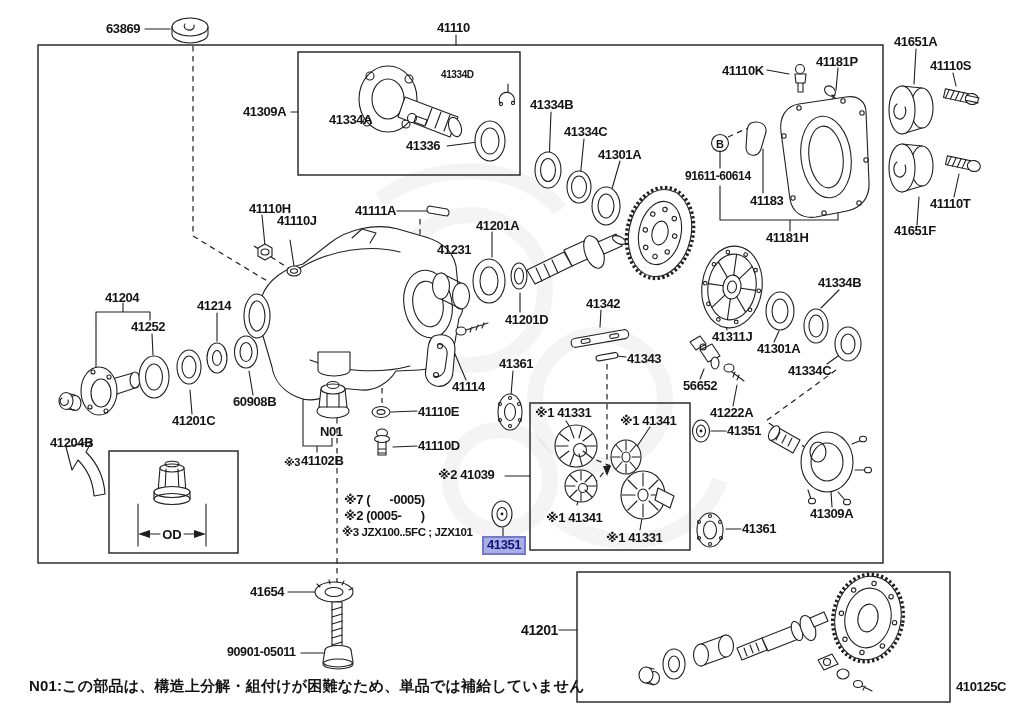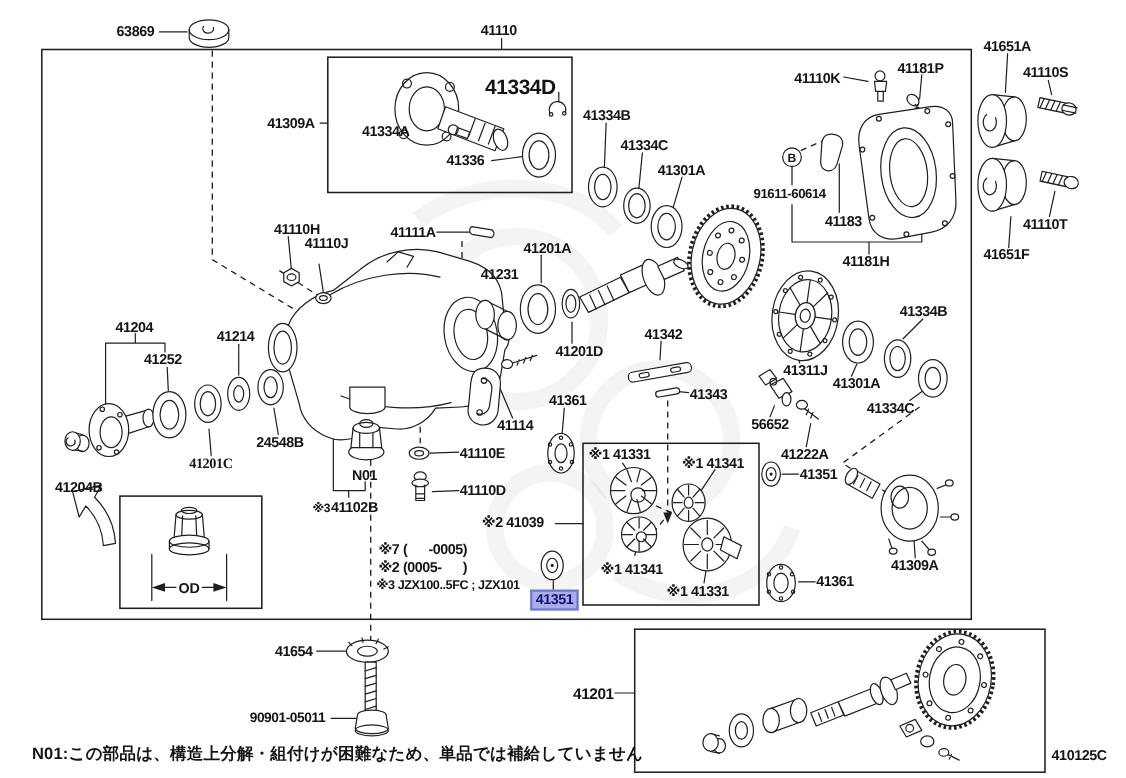--- a/index.html
+++ b/index.html
@@ -518,21 +518,21 @@
           <circle class="ln" cx="887" cy="593" r="2.2"></circle>
     </g>
   </g>
 </svg>
 
 <div id="labels">
       <span class="lbl" style="left: 106px; top: 22px; font-size: 13px;">63869</span>
       <span class="lbl" style="left: 437px; top: 21px; font-size: 13px;">41110</span>
       <span class="lbl" style="left: 243px; top: 105px; font-size: 13px;">41309A</span>
       <span class="lbl" style="left: 329px; top: 113px; font-size: 13px;">41334A</span>
-      <span class="lbl" style="left: 441px; top: 70px; font-size: 19px;">41334D</span>
+      <span class="lbl" style="left: 441px; top: 70px; font-size: 10px;">41334D</span>
       <span class="lbl" style="left: 406px; top: 139px; font-size: 13px;">41336</span>
       <span class="lbl" style="left: 530px; top: 98px; font-size: 13px;">41334B</span>
       <span class="lbl" style="left: 564px; top: 125px; font-size: 13px;">41334C</span>
       <span class="lbl" style="left: 598px; top: 148px; font-size: 13px;">41301A</span>
       <span class="lbl" style="left: 722px; top: 64px; font-size: 13px;">41110K</span>
       <span class="lbl" style="left: 816px; top: 55px; font-size: 13px;">41181P</span>
       <span class="lbl" style="left: 894px; top: 35px; font-size: 13px;">41651A</span>
       <span class="lbl" style="left: 930px; top: 59px; font-size: 13px;">41110S</span>
       <span class="lbl" style="left: 685px; top: 170px; font-size: 12px;">91611-60614</span>
       <span class="lbl" style="left: 750px; top: 194px; font-size: 13px;">41183</span>
@@ -543,22 +543,22 @@
       <span class="lbl" style="left: 277px; top: 214px; font-size: 13px;">41110J</span>
       <span class="lbl" style="left: 355px; top: 204px; font-size: 13px;">41111A</span>
       <span class="lbl" style="left: 437px; top: 243px; font-size: 13px;">41231</span>
       <span class="lbl" style="left: 476px; top: 219px; font-size: 13px;">41201A</span>
       <span class="lbl" style="left: 505px; top: 313px; font-size: 13px;">41201D</span>
       <span class="lbl" style="left: 586px; top: 297px; font-size: 13px;">41342</span>
       <span class="lbl" style="left: 627px; top: 352px; font-size: 13px;">41343</span>
       <span class="lbl" style="left: 105px; top: 291px; font-size: 13px;">41204</span>
       <span class="lbl" style="left: 131px; top: 320px; font-size: 13px;">41252</span>
       <span class="lbl" style="left: 197px; top: 299px; font-size: 13px;">41214</span>
-      <span class="lbl" style="left: 233px; top: 395px; font-size: 13px;">24548B</span>
-      <span class="lbl" style="left: 172px; top: 414px; font-size: 13px; font-family: Liberation Serif, serif;">41201C</span>
+      <span class="lbl" style="left: 233px; top: 395px; font-size: 13px;">60908B</span>
+      <span class="lbl" style="left: 172px; top: 414px; font-size: 13px;">41201C</span>
       <span class="lbl" style="left: 50px; top: 436px; font-size: 13px;">41204B</span>
       <span class="lbl" style="left: 320px; top: 425px; font-size: 13px;">N01</span>
       <span class="lbl" style="left: 284px; top: 457px; font-size: 11px;">※3</span>
       <span class="lbl" style="left: 301px; top: 454px; font-size: 13px;">41102B</span>
       <span class="lbl" style="left: 418px; top: 405px; font-size: 13px;">41110E</span>
       <span class="lbl" style="left: 418px; top: 439px; font-size: 13px;">41110D</span>
       <span class="lbl" style="left: 452px; top: 380px; font-size: 13px;">41114</span>
       <span class="lbl" style="left: 499px; top: 357px; font-size: 13px;">41361</span>
       <span class="lbl" style="left: 438px; top: 468px; font-size: 13px;">※2 41039</span>
       <span class="lbl" style="left: 344px; top: 493px; font-size: 13px;">※7 (      -0005)</span>

